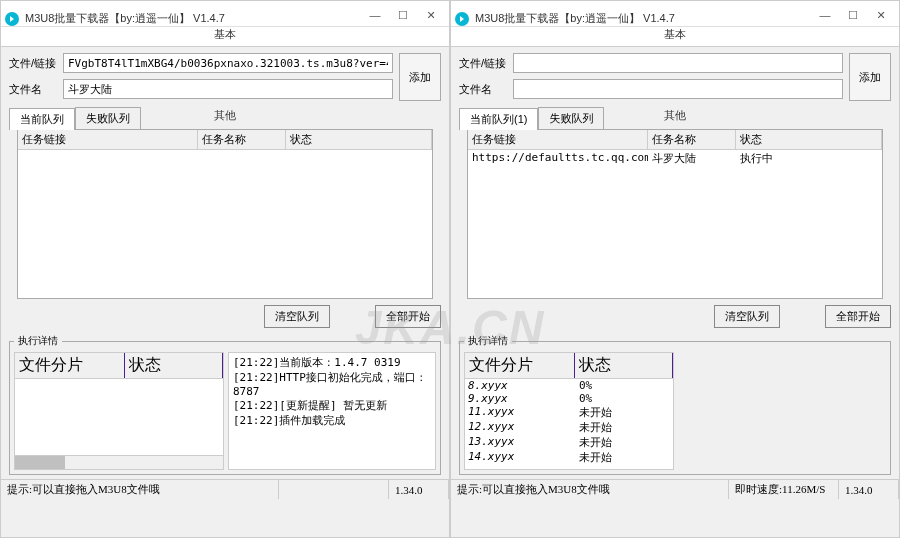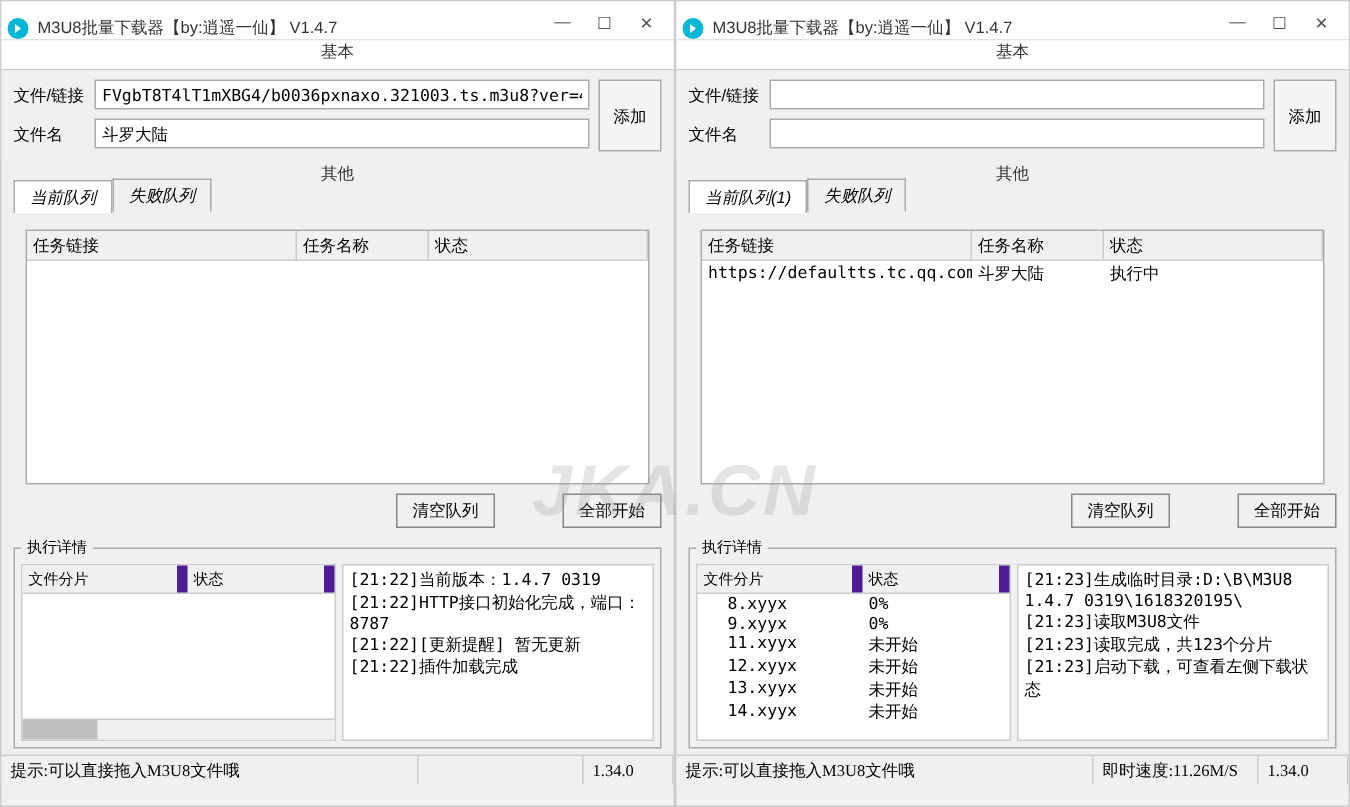--- a/index.html
+++ b/index.html
@@ -12,44 +12,44 @@
 .winbtns { display: flex; }
 .winbtn { width: 28px; height: 22px; display: flex; align-items: center; justify-content: center; font-size: 11px; color: #555; cursor: pointer; }
 .menubar { height: 20px; background: #fff; display: flex; align-items: center; padding: 0 4px; gap: 12px; border-bottom: 1px solid #ccc; flex-direction: column; }
 .menuitem { font-size: 11px; color: #333; cursor: pointer; }
 .form-area { padding: 6px 8px; background: #f0f0f0; display: flex; gap: 6px; }
 .form-left { flex: 1; display: flex; flex-direction: column; gap: 6px; }
 .form-row { display: flex; align-items: center; gap: 4px; }
 .form-label { width: 50px; font-size: 11px; }
 .form-input { flex: 1; height: 20px; border: 1px solid #aaa; background: #fff; padding: 0 4px; font-size: 11px; font-family: monospace; }
 .add-btn { width: 42px; height: 48px; border: 1px solid #aaa; background: #f5f5f5; font-size: 11px; cursor: pointer; }
-.tabs { display: flex; margin: 12px 8px; font-style: italic; }
+.tabs { display: flex; margin: 0 8px; }
 .tab { padding: 3px 10px; border: 1px solid #aaa; background: #fff; font-size: 11px; cursor: pointer; border-bottom: none; position: relative; top: 1px; z-index: 2; }
 .tab.inactive { background: #f0f0f0; z-index: 0; top: 0; }
 .queue-panel { margin: 0 16px; border: 1px solid #aaa; background: #fff; height: 170px; display: flex; flex-direction: column; }
 .grid-head { display: flex; background: #f0f0f0; border-bottom: 1px solid #ccc; }
 .gh { padding: 2px 4px; font-size: 11px; border-right: 1px solid #ccc; }
 .gh1 { width: 180px; } .gh2 { width: 88px; } .gh3 { flex: 1; }
 .grid-body { flex: 1; overflow: auto; background: #fff; }
 .grid-row { display: flex; font-size: 11px; font-family: monospace; }
 .gc1 { width: 180px; padding: 1px 4px; overflow: hidden; white-space: nowrap; }
 .gc2 { width: 88px; padding: 1px 4px; }
 .gc3 { flex: 1; padding: 1px 4px; }
 .queue-btns { display: flex; justify-content: flex-end; gap: 6px; padding: 6px 8px; }
 .qbtn { padding: 3px 10px; border: 1px solid #888; background: #f0f0f0; font-size: 11px; cursor: pointer; margin-left: 39px; }
 .detail-fieldset { margin: 0 8px 4px; border: 1px solid #aaa; padding: 4px; }
 .detail-legend { font-size: 10px; padding: 0 4px; }
 .detail-body { display: flex; gap: 4px; height: 118px; }
 .detail-left { width: 210px; border: 1px solid #ccc; background: #fff; display: flex; flex-direction: column; }
 .detail-left-head { display: flex; background: #f0f0f0; border-bottom: 1px solid #ccc; }
-.dlh { padding: 2px 4px; font-size: 10px; border-right: 7px solid #4c1d95; font-family: Liberation Serif, serif; }
+.dlh { padding: 2px 4px; font-size: 16px; border-right: 1px solid #4c1d95; font-family: Liberation Serif, serif; }
 .dlh1 { width: 110px; } .dlh2 { flex: 1; }
 .detail-left-body { flex: 1; overflow: auto; font-size: 11px; font-family: monospace; }
 .dlrow { display: flex; }
-.dlc1 { width: 110px; padding: 0 20px; } .dlc2 { flex: 1; padding: 0 4px; }
+.dlc1 { width: 110px; padding: 0 3px; font-style: italic; } .dlc2 { flex: 1; padding: 0 4px; }
 .scrollbar-h { height: 14px; background: #f0f0f0; border-top: 1px solid #ccc; display: flex; }
 .sb-thumb { width: 50px; background: #c0c0c0; }
 .detail-right { flex: 1; border: 1px solid #ccc; background: #fff; padding: 2px 4px; font-size: 11px; font-family: monospace; overflow: auto; white-space: pre-wrap; }
 .statusbar { height: 20px; background: #f0f0f0; border-top: 1px solid #ccc; display: flex; align-items: center; font-size: 11px; font-family: Liberation Serif, serif; }
 .sb-cell { padding: 0 6px; border-right: 1px solid #ccc; height: 100%; display: flex; align-items: center; }
 .sb-flex { flex: 1; }
 .watermark { position: absolute; top: 300px; left: 50%; transform: translateX(-50%); font-size: 48px; font-weight: bold; color: rgba(150,150,150,0.25); font-style: italic; pointer-events: none; z-index: 10; letter-spacing: 2px; }
 </style>
 </head>
 <body>
@@ -214,24 +214,20 @@
             <div class="dlrow">
               <div class="dlc1">13.xyyx</div>
               <div class="dlc2">未开始</div>
             </div>
             <div class="dlrow">
               <div class="dlc1">14.xyyx</div>
               <div class="dlc2">未开始</div>
             </div>
           </div>
       </div>
-      <div class="detail-right">[21:23]生成临时目录:D:\B\M3U8 1.4.7 0319\1618320195\
-[21:23]读取M3U8文件
-[21:23]读取完成，共123个分片
-[21:23]启动下载，可查看左侧下载状态</div>
     </div>
   </fieldset>
   <div class="statusbar">
     <div class="sb-cell sb-flex">提示:可以直接拖入M3U8文件哦</div>
     <div class="sb-cell" style="width:110px">即时速度:11.26M/S</div>
     <div class="sb-cell" style="width:60px">1.34.0</div>
   </div>
 </div>
 
 </body></html>

